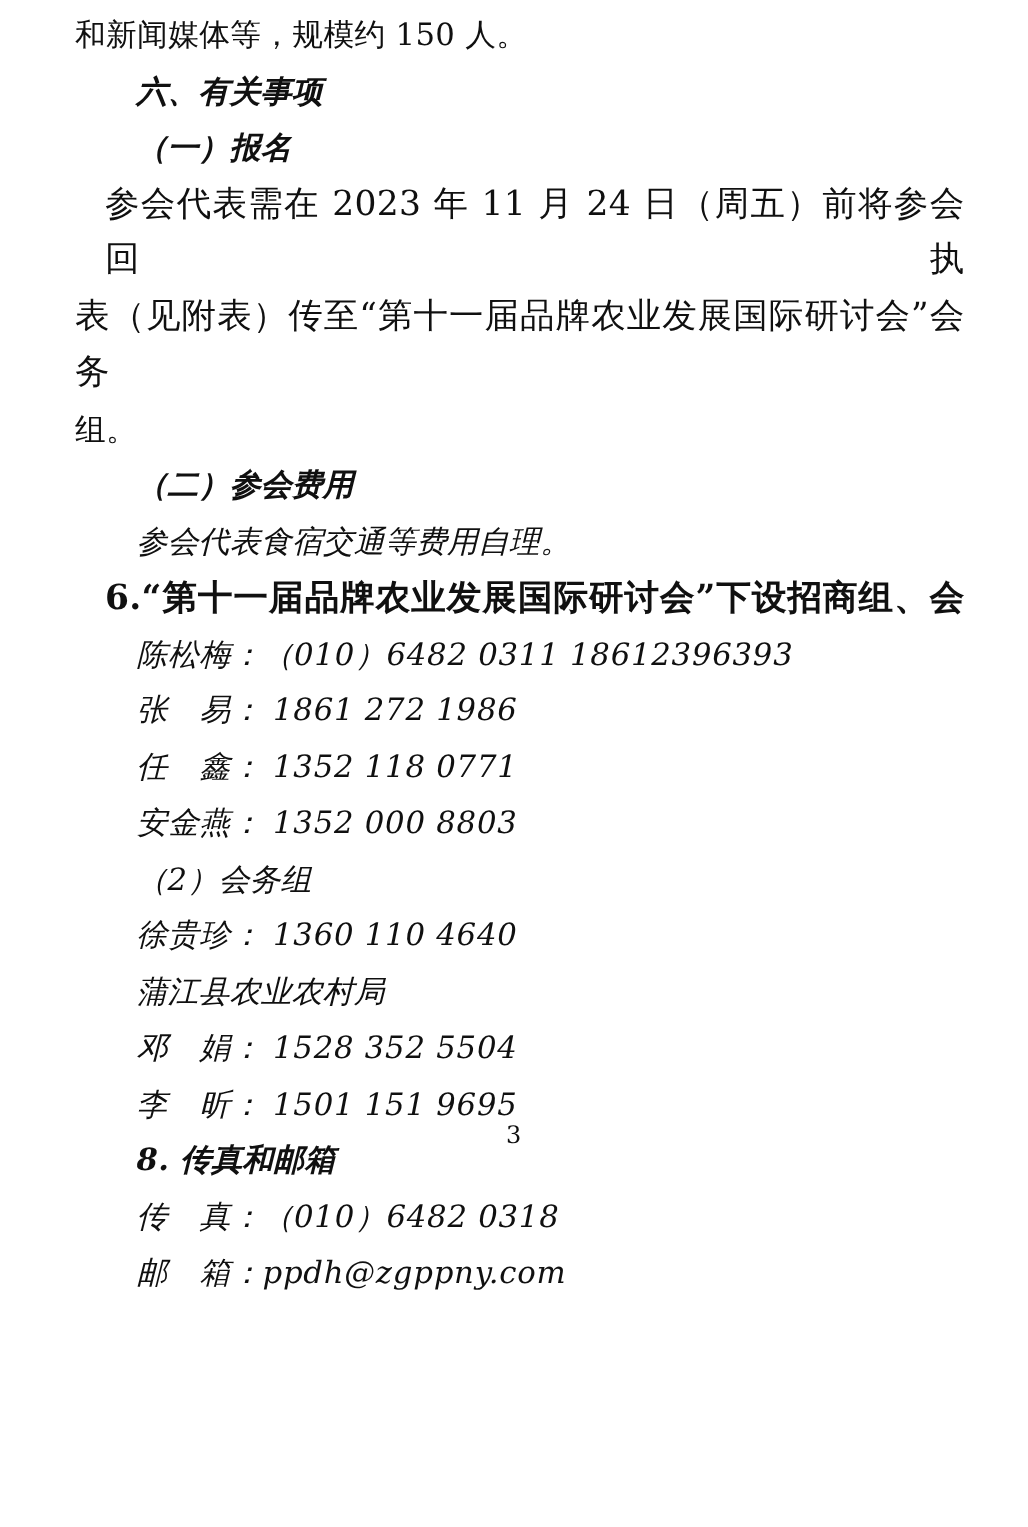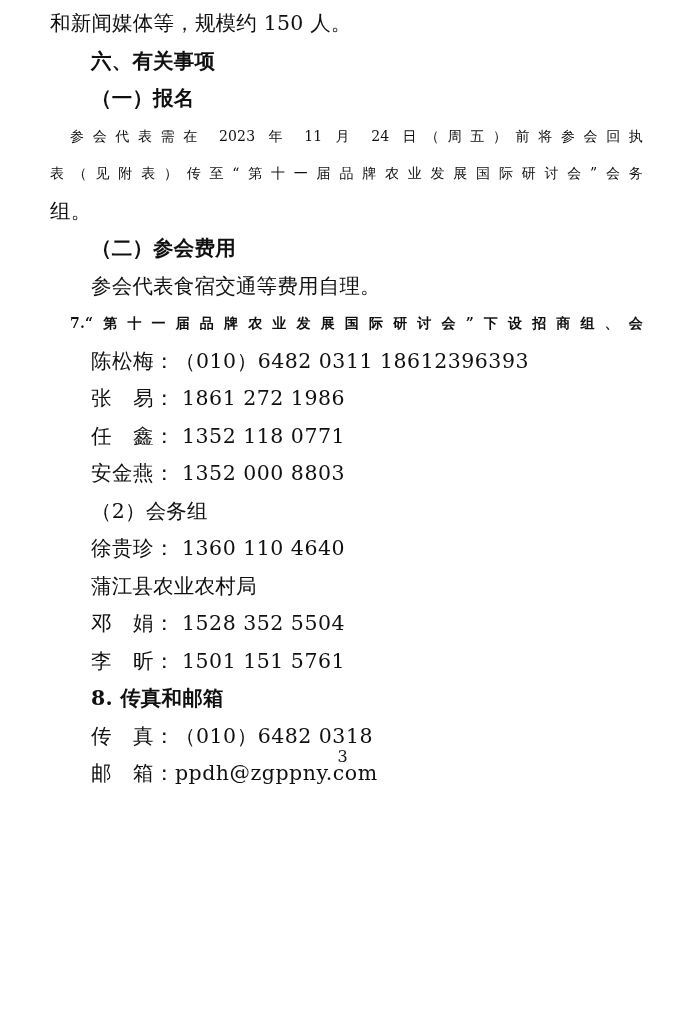--- a/index.html
+++ b/index.html
@@ -22,28 +22,28 @@
     box-sizing: border-box;
     padding: 5px 42px 0 50px;
   }
   .line {
     font-size: 20.5px;
     line-height: 37.5px;
     letter-spacing: 0.2px;
     white-space: nowrap;
   }
   .indent1 { text-indent: 0; }
-  .ind-2 { padding-left: 41px; }
+  .ind-2 { padding-left: 41px; font-style: italic; }
   .ind-1 { padding-left: 20px; }
   .bold {
     font-weight: bold;
     font-family: "DejaVu Serif", "Liberation Serif", serif;
   }
   .justify-line {
-    font-size: 14px;
+    font-size: 23px;
     line-height: 37.5px;
     letter-spacing: 0.2px;
   }
   .spread {
     display: block;
     text-align: justify;
     text-align-last: justify;
     white-space: normal;
   }
   .mono-ish {
@@ -78,33 +78,33 @@
   <div class="justify-line">
       <span class="spread">表（见附表）传至“第十一届品牌农业发展国际研讨会”会务</span>
     </div>
   <div class="line">组。</div>
 
   <div class="line ind-2 bold">（二）参会费用</div>
   <div class="line ind-2">参会代表食宿交通等费用自理。</div>
 
 
   <div class="justify-line ind-1 bold">
-      <span class="spread">7.“第十一届品牌农业发展国际研讨会”下设招商组、会</span>
+      <span class="spread">6.“第十一届品牌农业发展国际研讨会”下设招商组、会</span>
     </div>
 
   <div class="line ind-2 mono-ish">陈松梅：（010）6482 0311  18612396393</div>
   <div class="line ind-2 mono-ish">张　易： 1861 272 1986</div>
   <div class="line ind-2 mono-ish">任　鑫： 1352 118 0771</div>
   <div class="line ind-2 mono-ish">安金燕： 1352 000 8803</div>
 
   <div class="line ind-2">（2）会务组</div>
   <div class="line ind-2 mono-ish">徐贵珍： 1360 110 4640</div>
   <div class="line ind-2">蒲江县农业农村局</div>
   <div class="line ind-2 mono-ish">邓　娟： 1528 352 5504</div>
 
-  <div class="line ind-2 mono-ish">李　昕： 1501 151 5761</div>
+  <div class="line ind-2 mono-ish">李　昕： 1501 151 9695</div>
 
   <div class="line ind-2 bold">8. 传真和邮箱</div>
   <div class="line ind-2 mono-ish">传　真：（010）6482 0318</div>
   <div class="line ind-2 mono-ish">邮　箱：ppdh@zgppny.com</div>
 
   <div class="pagenum">3</div>
 </div>
 
 </body></html>

